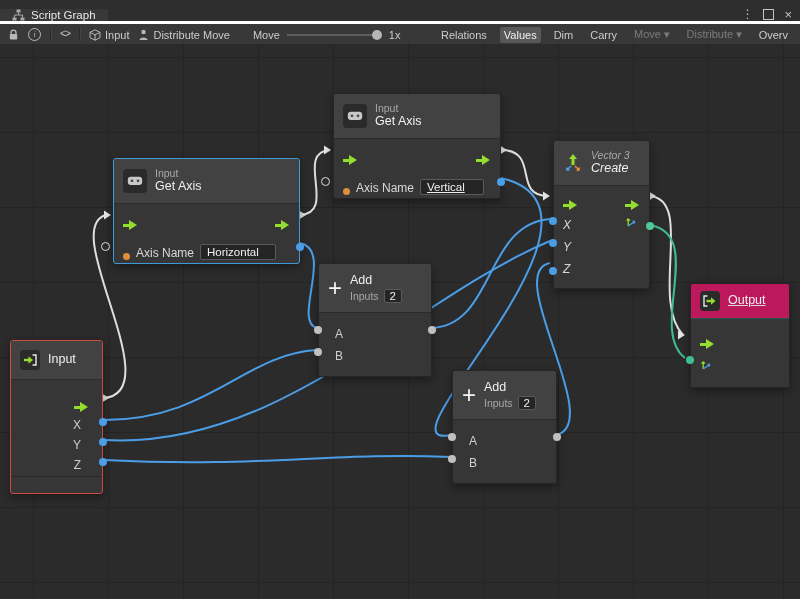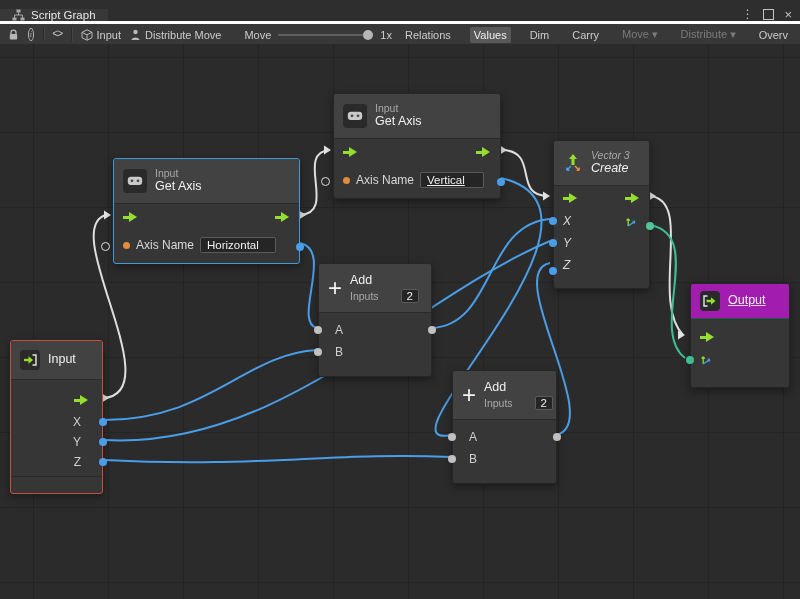--- a/index.html
+++ b/index.html
@@ -24,44 +24,44 @@
            padding:0 8px;gap:9px;white-space:nowrap;overflow:hidden;}
   .tool-icon{display:inline-flex;align-items:center;justify-content:center;}
   .vsep{width:1px;height:13px;background:#2A2A2A;box-shadow:1px 0 0 #454545;}
   .tool-btn{display:inline-flex;align-items:center;gap:4px;}
   .info-circ{width:11px;height:11px;border:1px solid #BBB;border-radius:50%;
              font-size:8px;display:inline-flex;align-items:center;justify-content:center;
              color:#BBB;font-style:italic;font-family:"Liberation Serif",serif;}
   .code-glyph{font-family:"Liberation Mono",monospace;font-size:10px;color:#C8C8C8;letter-spacing:-1px;}
   .zoom-track{width:95px;height:2px;background:#5E5E5E;position:relative;display:inline-block;}
   .zoom-knob{position:absolute;top:-4px;left:85px;width:10px;height:10px;border-radius:50%;background:#B5B5B5;}
-  .toolbar-right{margin-left:auto;display:flex;align-items:center;gap:15px;}
+  .toolbar-right{margin-left:auto;display:flex;align-items:center;gap:9px;}
   .tb-toggle{padding:2px 4px;border-radius:2px;}
   .tb-toggle.active{background:#585858;color:#F0F0F0;}
   .tb-disabled{color:#7B7B7B;}
 
   
   .canvas{position:absolute;top:44px;left:0;width:800px;height:555px;background:#2B2B2B;
     background-image:linear-gradient(#242424 1px,transparent 1px),
                      linear-gradient(90deg,#242424 1px,transparent 1px);
     background-size:75px 75px;background-position:33px 13px;}
   svg.wires{position:absolute;top:0;left:0;z-index:1;pointer-events:none;}
   svg.wires path{pointer-events:stroke;}
 
   
   .node{position:absolute;z-index:2;background:#363636;border:1px solid #262626;
         border-radius:3px;box-shadow:0 3px 9px rgba(0,0,0,.4);font-size:12px;color:#D8D8D8;}
   .node.selected-blue{border:1.5px solid #3E9BD8;}
   .node.selected-red{border:1.5px solid #CE4B42;}
   .nhead{background:#424242;border-bottom:1px solid #2A2A2A;border-radius:2px 2px 0 0;
          display:flex;align-items:center;gap:8px;padding:0 9px;}
-  .nhead.teal{background:#a21caf;border-bottom:1px solid #1F5A4E;text-decoration:underline;}
+  .nhead.teal{background:#be185d;border-bottom:1px solid #1F5A4E;text-decoration:underline;}
   .t-small{font-size:10.5px;color:#A8A8A8;line-height:1.2;}
   .t-main{font-size:12.5px;color:#F0F0F0;line-height:1.25;}
-  .row{display:flex;align-items:center;position:relative;padding:0 9px;}
+  .row{display:flex;align-items:flex-end;position:relative;padding:0 9px;}
   .row.spread{justify-content:space-between;}
   .row.rright{justify-content:flex-end;padding-right:13px;}
   .icon-chip{background:#2A2A2A;border-radius:4px;display:inline-flex;
              align-items:center;justify-content:center;flex:none;}
   .chip24{width:24px;height:24px;}
   .chip20{width:20px;height:20px;}
 
   
   .garrow{position:relative;width:15px;height:10px;display:inline-block;flex:none;}
   .garrow::before{content:"";position:absolute;left:0;top:3.5px;width:7px;height:3px;background:#95DD2E;}
@@ -73,21 +73,21 @@
   .port.pleft{left:-5px;} .port.pright{right:-5px;}
   .port.blue{background:#4A9EE8;} .port.gray{background:#C0C0C0;}
   .port.teal{background:#3FBE96;}
   .port.hollow{width:7px;height:7px;margin-top:-5px;left:-13px;background:#2B2B2B;border:1.5px solid #DDD;}
   .dot-inline{display:inline-block;width:7px;height:7px;border-radius:50%;background:#E08E3C;flex:none;}
 
   .field{background:#252525;border:1px solid #5A5A5A;border-radius:2px;
          color:#F0F0F0;font-size:11.5px;padding:1px 6px;font-family:"Liberation Sans",sans-serif;}
   .plus-glyph{font-size:24px;font-weight:400;color:#F4F4F4;line-height:1;}
   .hcol{display:flex;flex-direction:column;justify-content:center;}
-  .inputs-line{display:flex;align-items:center;gap:22px;}
+  .inputs-line{display:flex;align-items:center;gap:5px;}
 
   
   #node-getaxis-v{left:333px;top:49px;width:166px;}
   #node-getaxis-h{left:113px;top:114px;width:185px;}
   #node-getaxis-v .nhead,#node-getaxis-h .nhead{height:44px;}
   .flowrow26{height:26px;} .axisrow30{height:30px;}
   .gab{padding-bottom:3px;}
 
   #node-add1{left:318px;top:219px;width:112px;}
   #node-add2{left:452px;top:326px;width:103px;}

